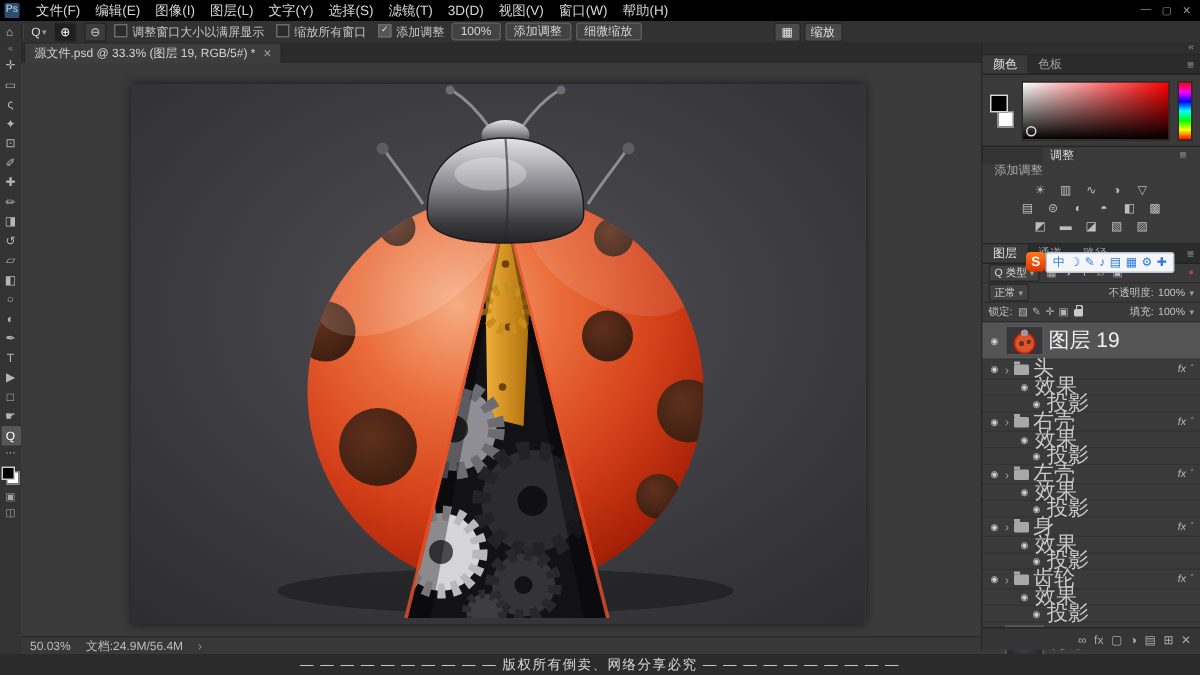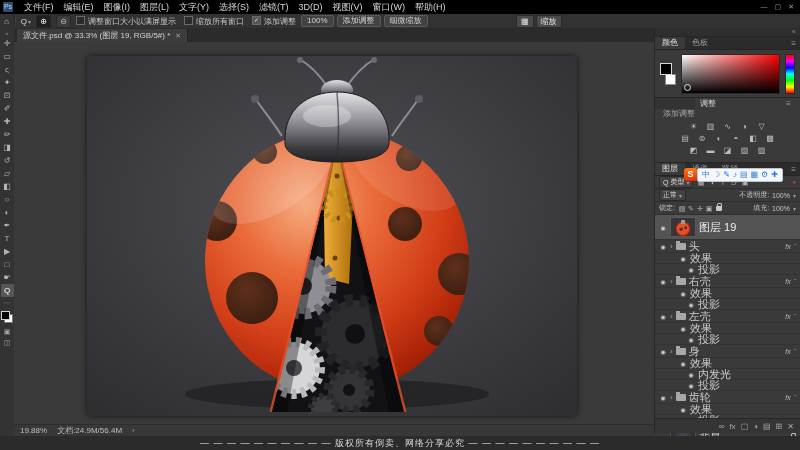--- a/index.html
+++ b/index.html
@@ -100,21 +100,21 @@
   .caret{color:#9f9f9f;font-size:8px;flex:none;}
   .folder{position:relative;width:10px;height:7px;background:#a8a8a8;border-radius:1px;flex:none;}
   .folder::before{content:"";position:absolute;top:-2px;left:0;width:4px;height:2px;background:#a8a8a8;}
   .thumb{width:24px;height:18px;border:1px solid #5a5a5a;flex:none;background:#3f3f44;}
   .thumb.ladybug{background:
      radial-gradient(circle at 50% 22%,#9a9aa0 0 12%,transparent 13%),
      radial-gradient(circle at 42% 62%,#64321e 0 9%,transparent 10%),
      radial-gradient(circle at 62% 55%,#64321e 0 8%,transparent 9%),
      radial-gradient(circle at 50% 60%,#e0522a 0 34%,#8c1a08 46%,transparent 48%),#36363a;}
   .thumb.gradient{background:radial-gradient(circle at 50% 50%,#50505a 0,#2a2a2e 80%);}
-  .lname{font-size:11px;white-space:nowrap;overflow:hidden;}
+  .lname{font-size:14px;white-space:nowrap;overflow:hidden;}
   .fxbadge{margin-left:auto;font-size:7px;font-style:italic;color:#b9b9b9;}
   .fxcaret{font-size:7px;color:#9a9a9a;}
   .row-lock{margin-left:auto;}
   #lp-bottom{position:absolute;bottom:0;left:0;right:0;height:14px;background:#353535;
              border-top:1px solid #262626;display:flex;align-items:center;justify-content:flex-end;
              gap:5px;padding:0 6px;}
   .lpb-icon{color:#a9a9a9;font-size:8px;}
   
   #sogou{position:absolute;left:684px;top:168px;height:13px;display:flex;align-items:center;z-index:60;}
   #sogou .slogo{width:13px;height:13px;border-radius:3px;background:linear-gradient(#ff7a1a,#e33000);
@@ -316,21 +316,21 @@
 
         <ellipse cx="250" cy="34" rx="16" ry="10" fill="url(#headg)"></ellipse>
         <path d="M198,88 C196,52 222,36 250,36 C278,36 304,52 302,88 C301,100 280,106 250,106 C220,106 199,100 198,88 Z" fill="url(#headg)" stroke="#1c1c1e" stroke-width="1"></path>
         <ellipse cx="240" cy="60" rx="24" ry="11" fill="#ffffff" opacity="0.3"></ellipse>
         <path d="M250,36 C252,60 252,84 250,104" stroke="#2a2a2c" stroke-width="1.5" fill="none" opacity="0.6"></path>
       </svg>
     </div>
   </div>
 
   <div id="statusbar">
-    <span>19.88%</span>
+    <span>50.03%</span>
     <span>文档:24.9M/56.4M</span>
     <span class="st-chev">›</span>
   </div>
 
   <div id="rightdock">
     <div class="dock-strip">«</div>
 
     <div class="ptabs" id="color-tabs">
         <span class="ptab on">颜色</span>
         <span class="ptab">色板</span>
@@ -485,24 +485,20 @@
           <span class="lname">身</span>
           <span class="fxbadge">fx</span>
           <span class="fxcaret">ˆ</span>
         </div>
         <div class="lrow effects-header">
           <span class="eye">◉</span>
           <span class="lname">效果</span>
         </div>
         <div class="lrow effect">
           <span class="eye">◉</span>
-          <span class="lname">内发光</span>
-        </div>
-        <div class="lrow effect">
-          <span class="eye">◉</span>
           <span class="lname">投影</span>
         </div>
         <div class="lrow group">
           <span class="eye">◉</span>
           <span class="caret">›</span>
           <span class="folder"></span>
           <span class="lname">齿轮</span>
           <span class="fxbadge">fx</span>
           <span class="fxcaret">ˆ</span>
         </div>

